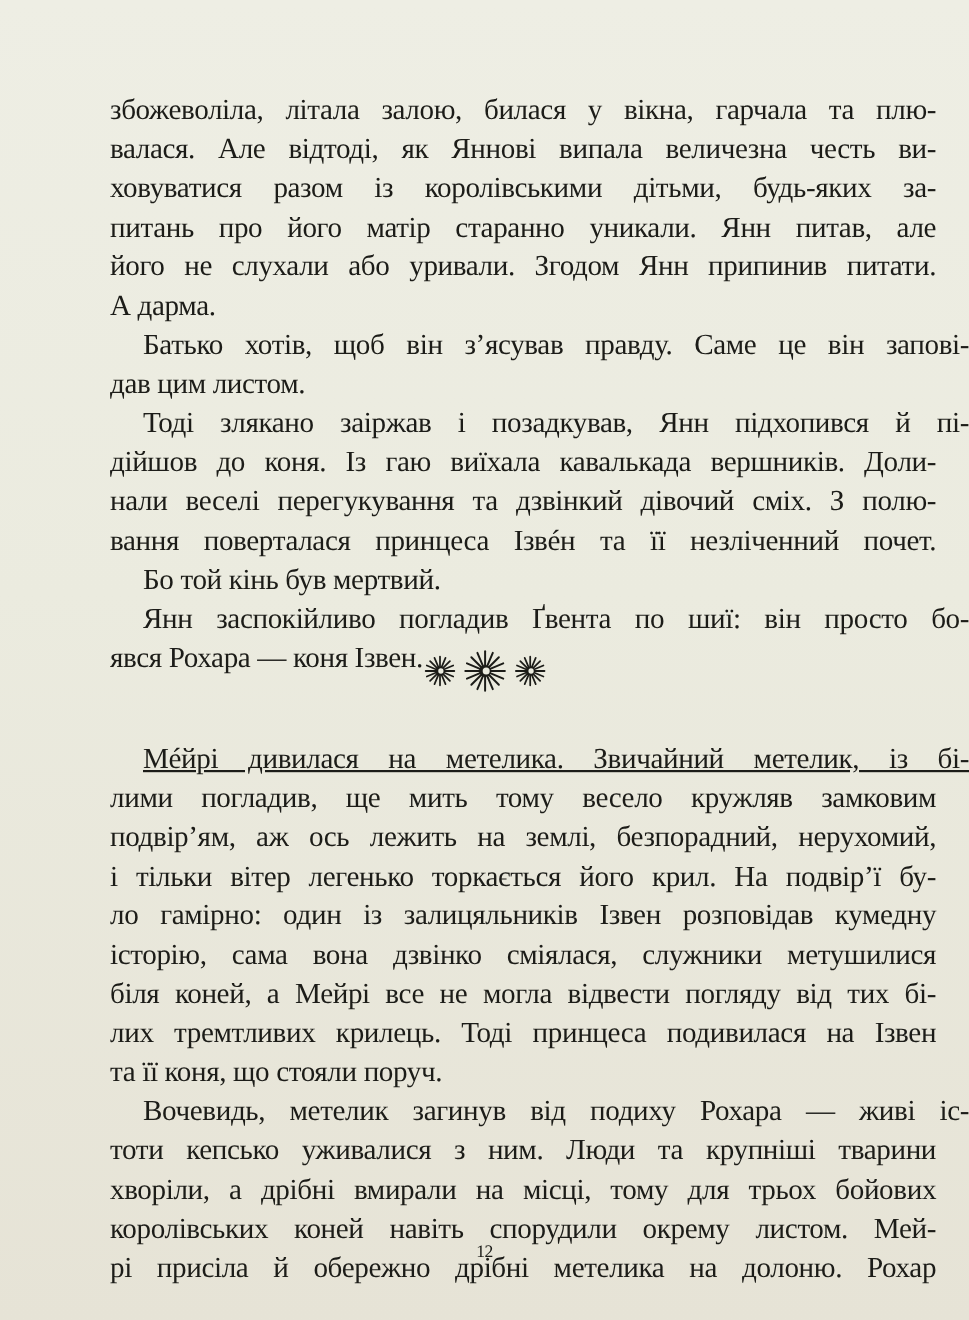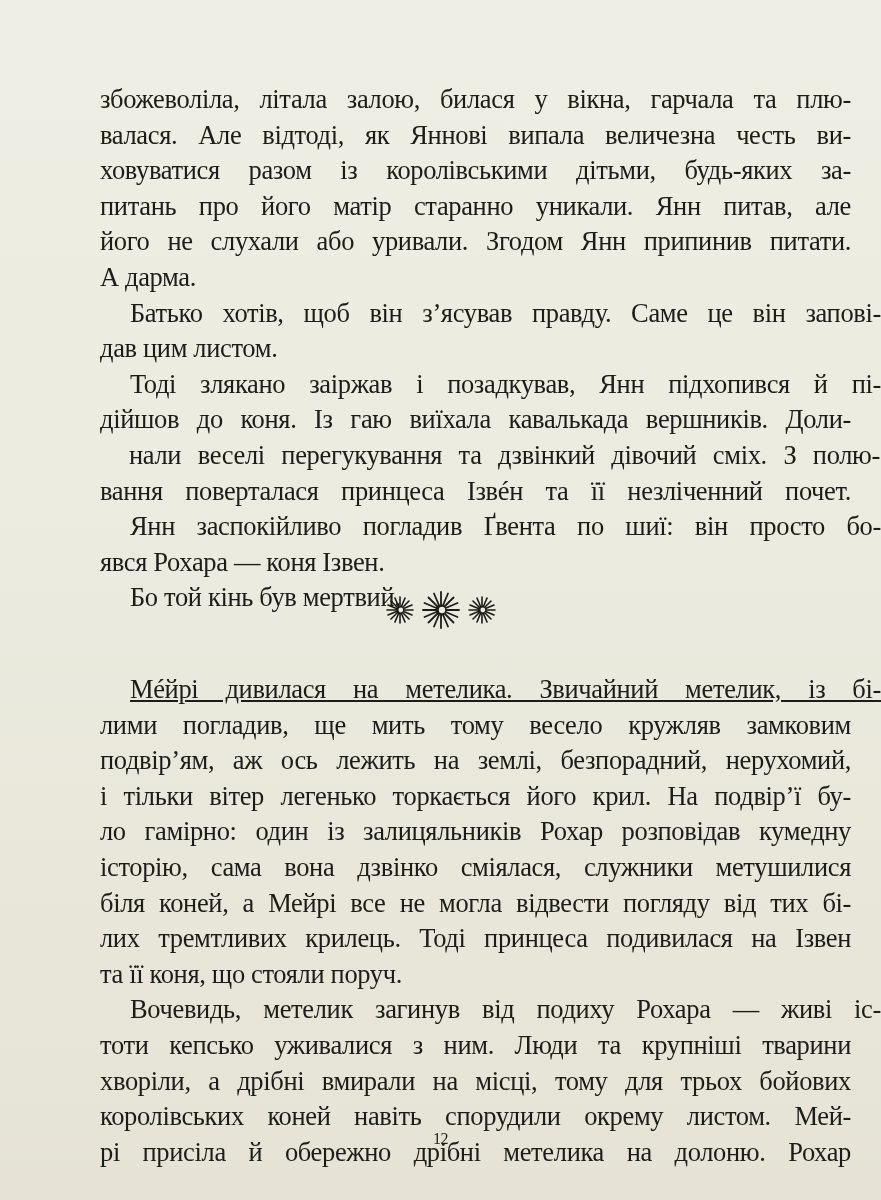--- a/index.html
+++ b/index.html
@@ -81,29 +81,29 @@
       <span class="line" style="display: block; width: 751px;">його не слухали або уривали. Згодом Янн припинив питати.</span>
       <span class="line last" style="display: block;">А дарма.</span>
     </p>
     <p class="para">
       <span class="line indent-line" style="display: block; width: 751px;">Батько хотів, щоб він з’ясував правду. Саме це він запові-</span>
       <span class="line last" style="display: block;">дав цим листом.</span>
     </p>
     <p class="para">
       <span class="line indent-line" style="display: block; width: 751px;">Тоді злякано заіржав і позадкував, Янн підхопився й пі-</span>
       <span class="line" style="display: block; width: 751px;">дійшов до коня. Із гаю виїхала кавалькада вершників. Доли-</span>
-      <span class="line" style="display: block; width: 751px; margin-left: 29px;">нали веселі перегукування та дзвінкий дівочий сміх. З полю-</span>
+      <span class="line" style="display: block; width: 751px;">нали веселі перегукування та дзвінкий дівочий сміх. З полю-</span>
       <span class="line" style="display: block; width: 751px;">вання поверталася принцеса Ізвéн та її незліченний почет.</span>
+    </p>
+    <p class="para">
+      <span class="line indent-line last" style="display: block;">Бо той кінь був мертвий.</span>
     </p>
     <p class="para">
       <span class="line indent-line" style="display: block; width: 751px;">Янн заспокійливо погладив Ґвента по шиї: він просто бо-</span>
       <span class="line last" style="display: block;">явся Рохара — коня Ізвен.</span>
-    </p>
-    <p class="para">
-      <span class="line indent-line last" style="display: block;">Бо той кінь був мертвий.</span>
     </p>
   </div>
 
   <div class="ornament">
     <span>
       <svg width="30" height="30" viewBox="-15 -15 30 30">
         <g stroke="#1c1c18" stroke-width="1.6" stroke-linecap="round">
           <line x1="0" y1="-13" x2="0" y2="13"></line>
           <line x1="-13" y1="0" x2="13" y2="0"></line>
           <line x1="-9" y1="-9" x2="9" y2="9"></line>
@@ -150,21 +150,21 @@
       </svg>
     </span>
   </div>
 
   <div class="text-block block-bottom">
     <p class="para">
       <span class="line indent-line" style="display: block; width: 751px; text-decoration: underline;">Мéйрі дивилася на метелика. Звичайний метелик, із бі-</span>
       <span class="line" style="display: block; width: 751px;">лими погладив, ще мить тому весело кружляв замковим</span>
       <span class="line" style="display: block; width: 751px;">подвір’ям, аж ось лежить на землі, безпорадний, нерухомий,</span>
       <span class="line" style="display: block; width: 751px;">і тільки вітер легенько торкається його крил. На подвір’ї бу-</span>
-      <span class="line" style="display: block; width: 751px;">ло гамірно: один із залицяльників Рохар розповідав кумедну</span>
+      <span class="line" style="display: block; width: 751px;">ло гамірно: один із залицяльників Ізвен розповідав кумедну</span>
       <span class="line" style="display: block; width: 751px;">історію, сама вона дзвінко сміялася, служники метушилися</span>
       <span class="line" style="display: block; width: 751px;">біля коней, а Мейрі все не могла відвести погляду від тих бі-</span>
       <span class="line" style="display: block; width: 751px;">лих тремтливих крилець. Тоді принцеса подивилася на Ізвен</span>
       <span class="line last" style="display: block;">та її коня, що стояли поруч.</span>
     </p>
     <p class="para">
       <span class="line indent-line" style="display: block; width: 751px;">Вочевидь, метелик загинув від подиху Рохара — живі іс-</span>
       <span class="line" style="display: block; width: 751px;">тоти кепсько уживалися з ним. Люди та крупніші тварини</span>
       <span class="line" style="display: block; width: 751px;">хворіли, а дрібні вмирали на місці, тому для трьох бойових</span>
       <span class="line" style="display: block; width: 751px;">королівських коней навіть спорудили окрему листом. Мей-</span>

